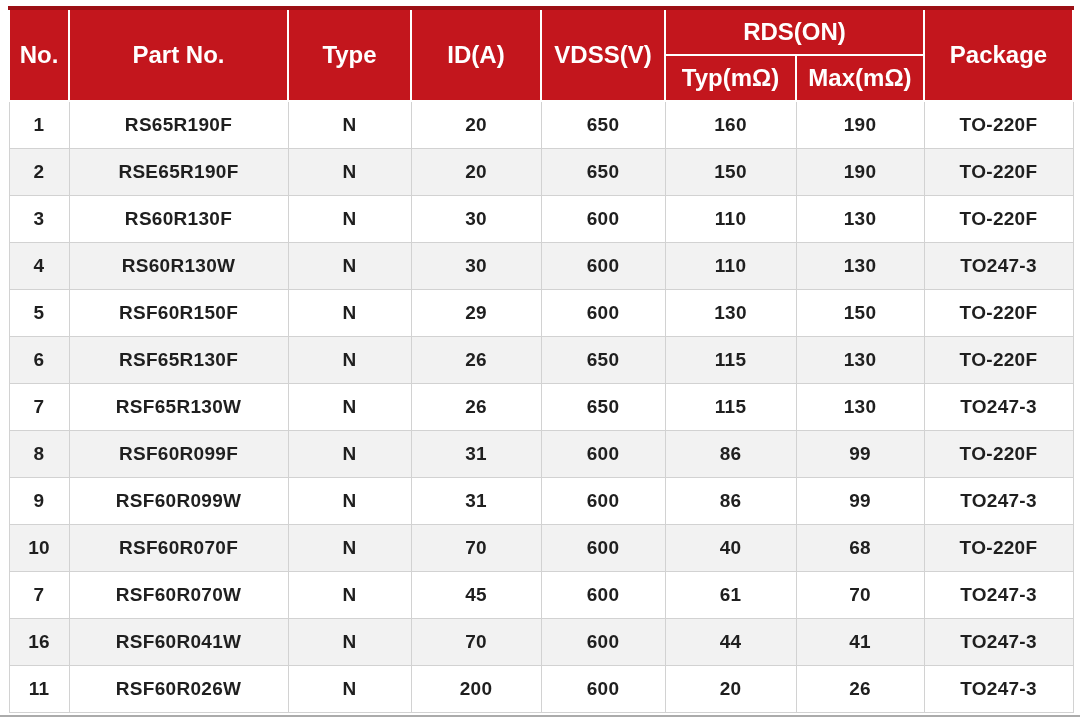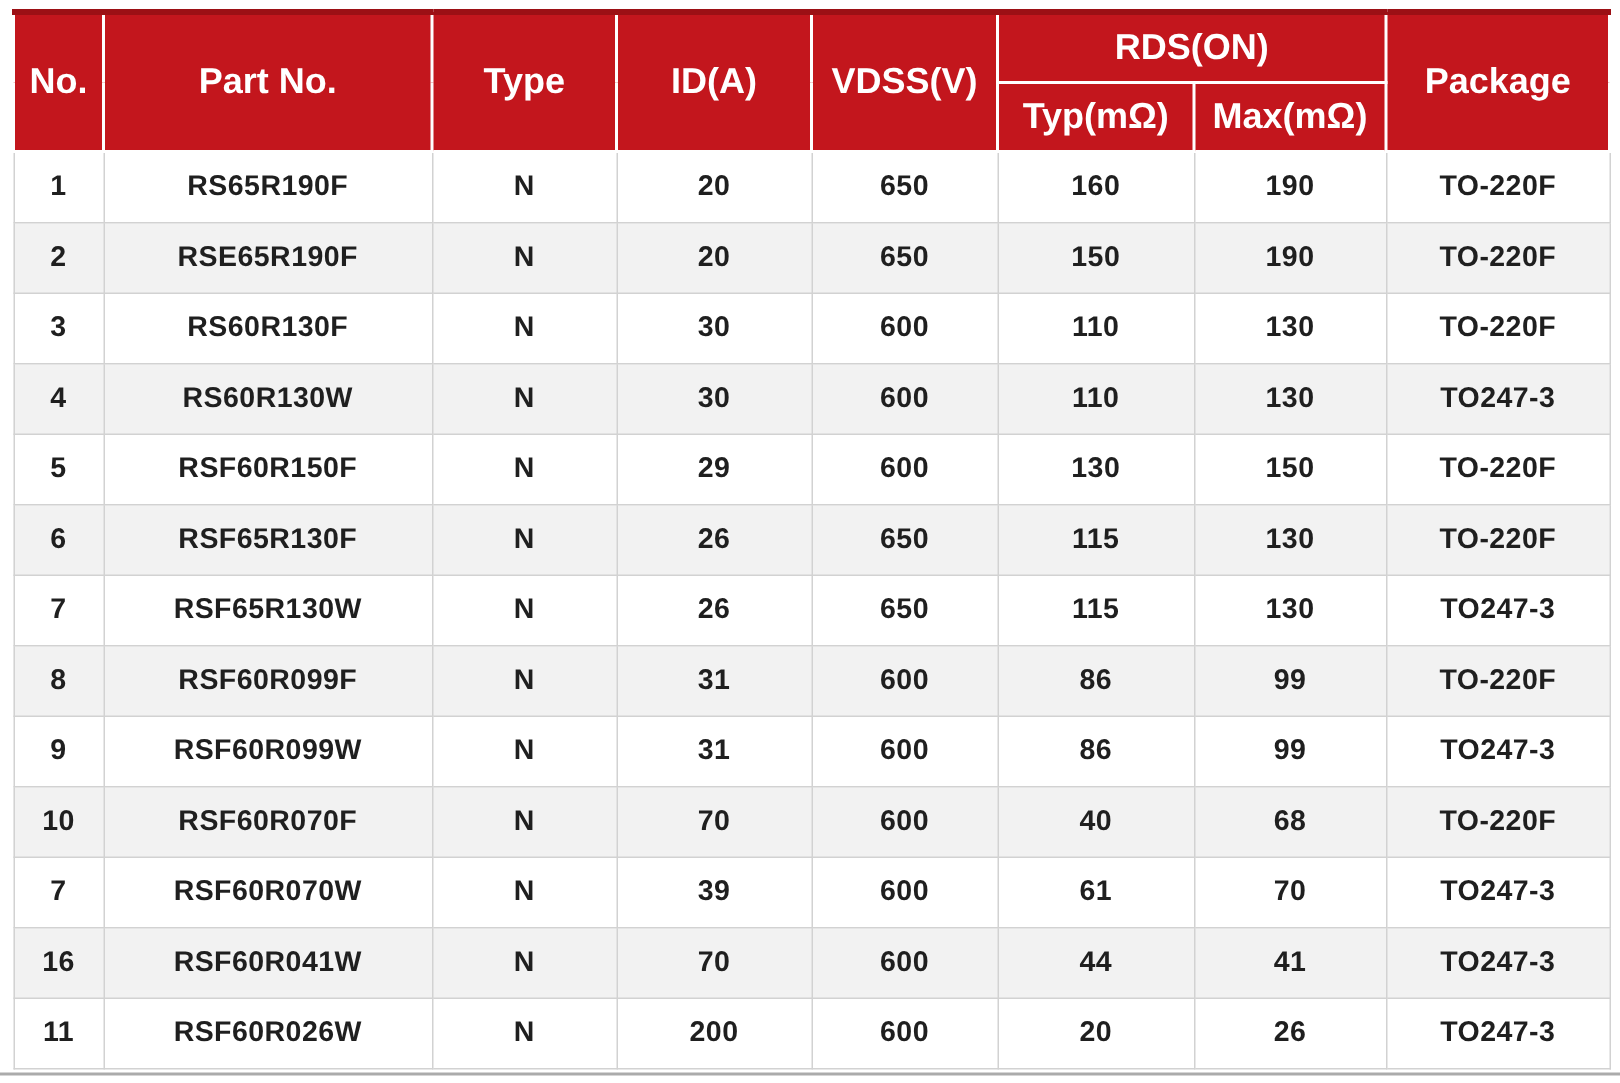--- a/index.html
+++ b/index.html
@@ -200,21 +200,21 @@
           <td>70</td>
           <td>600</td>
           <td>40</td>
           <td>68</td>
           <td>TO-220F</td>
         </tr>
         <tr>
           <td>7</td>
           <td>RSF60R070W</td>
           <td>N</td>
-          <td>39</td>
+          <td>45</td>
           <td>600</td>
           <td>61</td>
           <td>70</td>
           <td>TO247-3</td>
         </tr>
         <tr>
           <td>16</td>
           <td>RSF60R041W</td>
           <td>N</td>
           <td>70</td>

